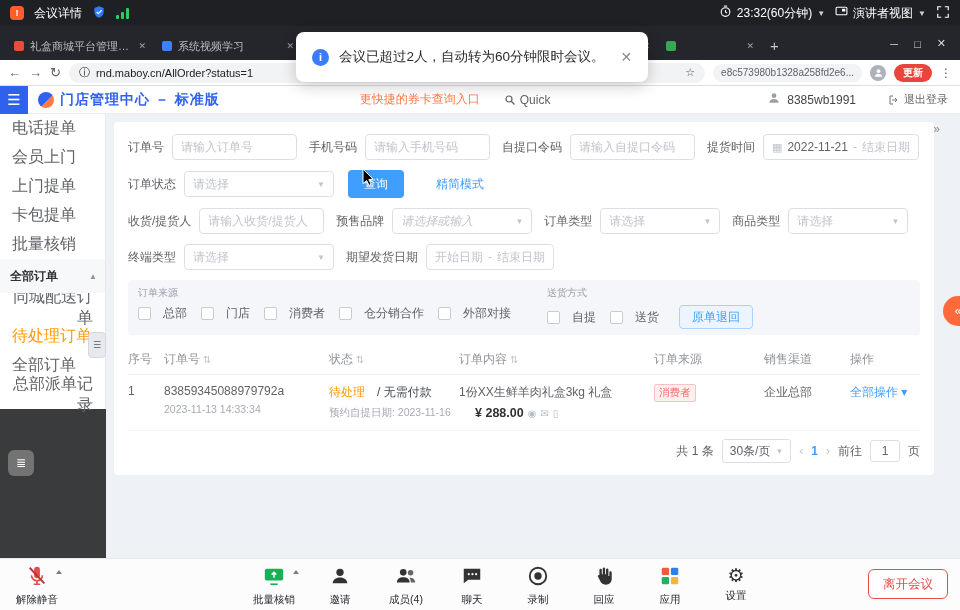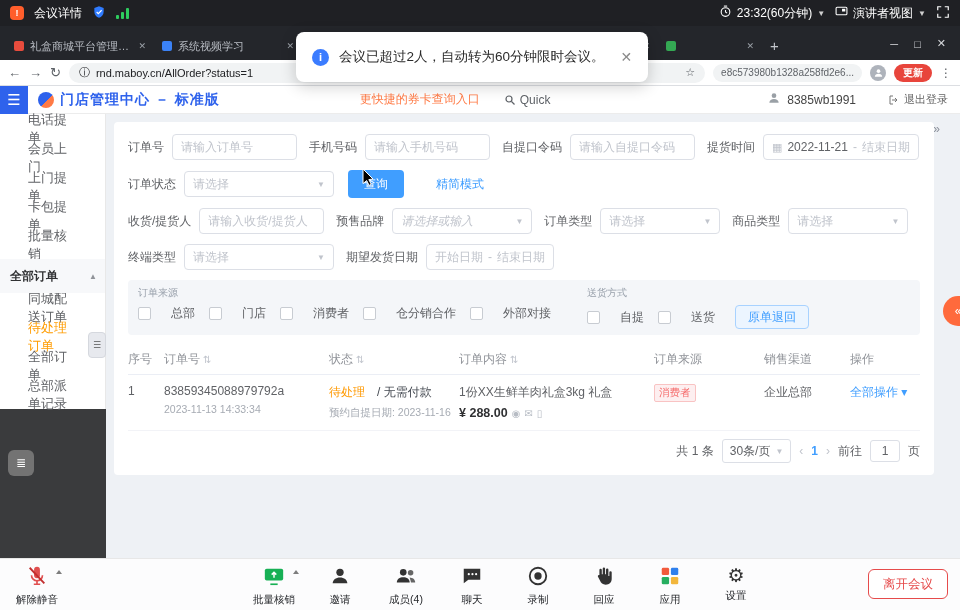--- a/index.html
+++ b/index.html
@@ -44,21 +44,21 @@
   .promo{color:#ff7a45;font-size:12px;margin-left:140px;white-space:nowrap;}
   .quick{display:flex;align-items:center;gap:4px;color:#5f6368;font-size:12px;margin-left:24px;}
   .hdr-right{margin-left:auto;display:flex;align-items:center;gap:6px;padding-right:12px;color:#444;font-size:12px;}
   .logout{display:flex;align-items:center;gap:4px;color:#666;font-size:11px;margin-left:26px;}
 
   
   #leftcol{position:absolute;top:114px;left:0;width:106px;height:444px;background:#3a3b3d;}
   .sb-white{background:#fff;border-right:1px solid #e8e8e8;}
   .sb-sec{height:34px;display:flex;align-items:center;padding:0 10px;font-size:12px;font-weight:bold;color:#303133;background:#f7f8fa;position:relative;}
   .sec-caret{position:absolute;right:8px;font-size:8px;color:#909399;}
-  .sb-item{height:29px;display:flex;align-items:center;padding:0 28px;font-size:13px;color:#606266;}
+  .sb-item{height:29px;display:flex;align-items:center;padding:0 12px;font-size:16px;color:#606266;text-align:right;}
   .sb-item.active{color:#ff9c00;}
   .sb-handle{position:absolute;left:88px;top:218px;width:18px;height:26px;background:#e7e9ee;border:1px solid #d5d8de;border-radius:4px;display:flex;align-items:center;justify-content:center;font-size:9px;color:#555;z-index:4;}
   .float-list{position:absolute;left:8px;top:336px;width:26px;height:26px;border-radius:6px;background:#737373;color:#fff;display:flex;align-items:center;justify-content:center;font-size:12px;}
 
   
   #content{position:absolute;top:114px;left:106px;right:0;bottom:52px;background:#eef1f5;overflow:hidden;}
   .collapse-ic{position:absolute;right:20px;top:8px;color:#8a8f99;font-size:12px;}
   .card{position:absolute;left:8px;top:8px;width:820px;background:#fff;border-radius:4px;padding:12px 14px;}
   .frow{display:flex;align-items:center;margin-bottom:10px;}
   .fgroup{display:flex;align-items:center;margin-right:12px;}
@@ -72,33 +72,33 @@
   .daterange{height:26px;border:1px solid #dcdfe6;border-radius:4px;display:flex;align-items:center;gap:5px;padding:0 8px;font-size:12px;background:#fff;white-space:nowrap;}
   .daterange .cal{color:#c0c4cc;font-size:11px;}
   .daterange .val{color:#606266;}
   .daterange .ph{color:#c0c4cc;}
   .btn-primary{height:28px;background:#409eff;color:#fff;border:none;border-radius:4px;font-size:12px;padding:0 16px;margin-left:2px;}
   .link-blue{color:#409eff;font-size:12px;margin-left:32px;}
   .panel{background:#f4f6f9;border-radius:4px;padding:6px 10px;display:flex;margin-bottom:10px;}
   .pg-label{font-size:10px;color:#98a0ab;margin-bottom:5px;}
   .pg-opts{display:flex;align-items:center;gap:14px;}
   .pgroup+.pgroup{margin-left:36px;}
-  .ckb{display:flex;align-items:center;gap:20px;font-size:12px;color:#606266;}
+  .ckb{display:flex;align-items:center;gap:12px;font-size:12px;color:#606266;}
   .ckb .box{width:13px;height:13px;border:1px solid #c8ccd2;border-radius:2px;background:#fff;}
   .btn-plain{height:24px;border:1px solid #a8d2ff;background:#ecf5ff;color:#409eff;font-size:12px;border-radius:4px;padding:0 12px;margin-left:6px;}
   .thead{display:flex;align-items:center;height:30px;border-bottom:1px solid #ebeef5;text-align:center;}
   .th{font-size:12px;color:#909399;display:flex;align-items:center;gap:3px;}
   .sorter{font-size:10px;color:#c0c4cc;}
   .trow{display:flex;align-items:flex-start;padding:9px 0 10px;border-bottom:1px solid #f2f3f7;}
   .td{font-size:12px;color:#606266;}
   .c1{width:36px;} .c2{width:165px;} .c3{width:130px;} .c4{width:195px;} .c5{width:110px;} .c6{width:86px;} .c7{flex:1;}
   .sub{font-size:10.5px;color:#a6abb3;margin-top:5px;}
   .status{color:#ff9900;}
   .pay{color:#454a52;margin-left:12px;}
-  .price{font-size:12.5px;font-weight:bold;color:#303133;margin-top:5px;display:flex;align-items:center;gap:4px;}
+  .price{font-size:12.5px;font-weight:bold;color:#303133;margin-top:5px;display:flex;align-items:center;gap:4px;margin-left:16px;}
   .mini-ic{font-size:10px;color:#b7bcc4;font-weight:normal;}
   .badge-red{display:inline-block;font-size:10.5px;color:#f56c6c;border:1px solid #f9c3c3;background:#fdeff0;border-radius:2px;padding:1px 4px;}
   .oplink{color:#409eff;font-size:12px;}
   .pager{display:flex;align-items:center;justify-content:flex-end;gap:8px;margin-top:8px;font-size:12px;color:#606266;}
   .psize{height:24px;border:1px solid #dcdfe6;border-radius:3px;display:flex;align-items:center;gap:5px;padding:0 7px;}
   .pbtn{color:#c0c4cc;font-size:12px;}
   .pcur{color:#409eff;font-weight:bold;}
   .pinput{width:30px;height:22px;border:1px solid #dcdfe6;border-radius:3px;text-align:center;font-size:12px;color:#606266;outline:none;}
   .drawer-btn{position:absolute;right:-13px;top:182px;width:30px;height:30px;border-radius:50%;background:#ff6a3c;color:#fff;display:flex;align-items:center;justify-content:center;font-size:12px;}
 

